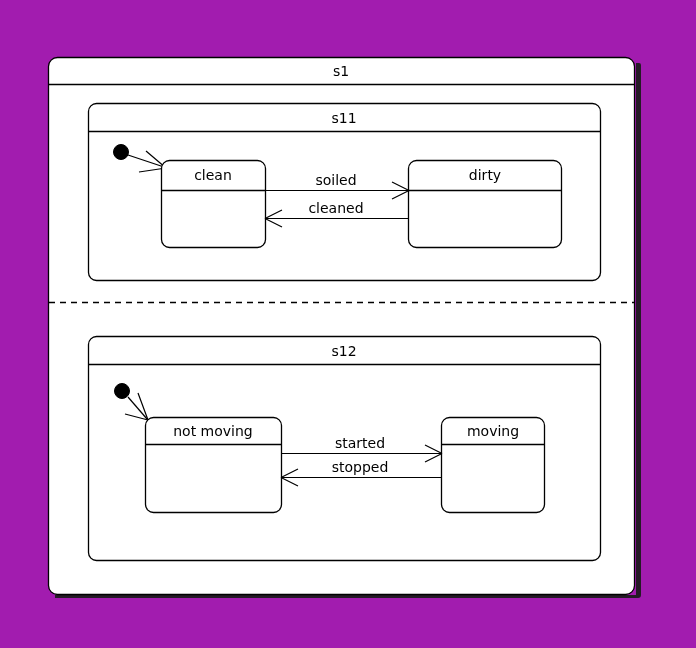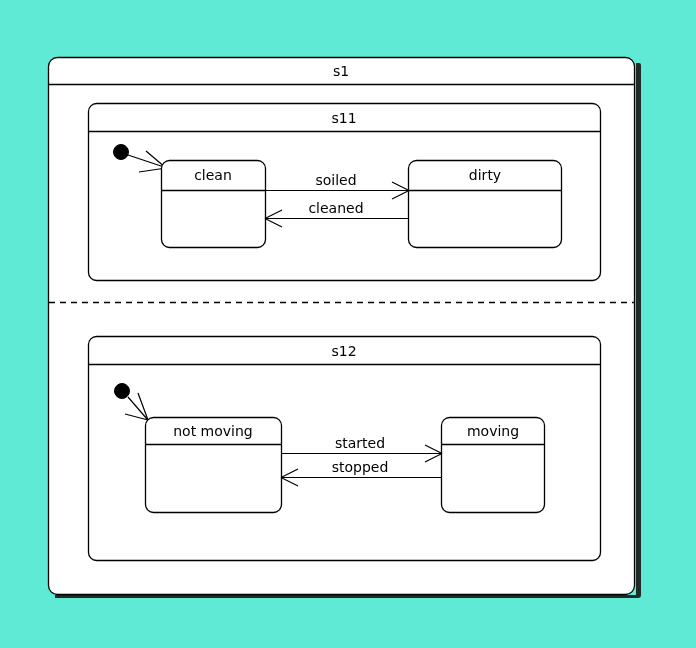--- a/index.html
+++ b/index.html
@@ -11,21 +11,21 @@
   body {
     width: 696px;
     height: 648px;
     font-family: "DejaVu Sans", sans-serif;
     overflow: hidden;
   }
   #canvas-root {
     position: relative;
     width: 696px;
     height: 648px;
-    background: #5eead4;
+    background: #a21caf;
   }
   #diagram-svg {
     position: absolute;
     left: 0;
     top: 0;
     display: block;
   }
   .state-title {
     font-family: "DejaVu Sans", sans-serif;
     font-size: 14px;

